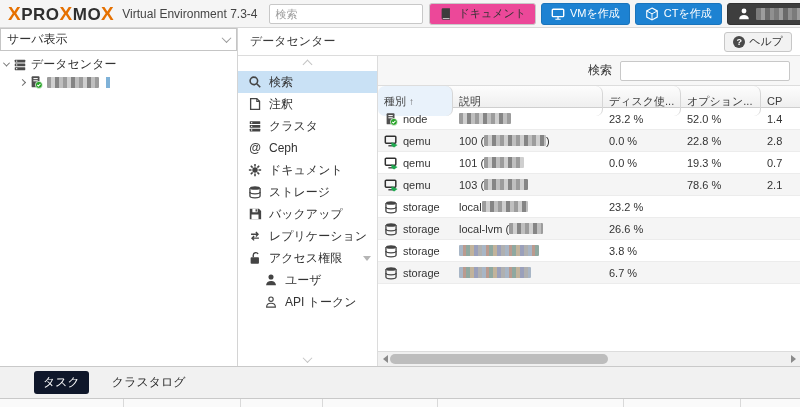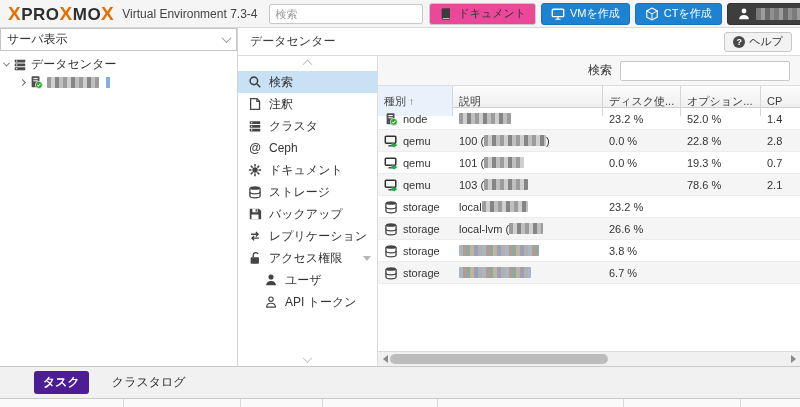--- a/index.html
+++ b/index.html
@@ -79,21 +79,21 @@
   
   .grid-area { flex:1 1 auto; display:flex; flex-direction:column; min-width:0; position:relative;
     overflow:hidden; }
   .grid-toolbar { height:30px; flex:0 0 30px; background:#f7f7f7; border-bottom:1px solid #ddd;
     display:flex; align-items:center; justify-content:flex-end; gap:8px; padding:0 10px; }
   .grid-toolbar input { width:170px; height:20px; border:1px solid #c8c8c8; border-radius:2px;
     padding:0 5px; font-size:11px; }
   .thead, .trow { display:grid; grid-template-columns:75px 150px 78px 80px 120px; }
   .thead { height:22px; background:linear-gradient(#fdfdfd,#efefef); border-bottom:1px solid #cfcfcf; }
   .th { display:flex; align-items:center; padding:15px 6px; font-size:11px; color:#3c3c3c;
-    border-right:1px solid #d6d6d6; white-space:nowrap; overflow:hidden; cursor:pointer; }
+    border-right:1px solid #d6d6d6; white-space:nowrap; overflow:hidden; cursor:pointer;border-radius:7px; }
   .th.sorted { background:#e9f2fb; }
   .sort-arrow { margin-left:3px; color:#666; font-size:10px; }
   .trow { height:22px; border-bottom:1px solid #ececec; cursor:pointer; }
   .trow.alt { background:#f5f5f5; }
   .td { display:flex; align-items:center; padding:0 6px; font-size:11px; white-space:nowrap;
     overflow:hidden; gap:5px; }
   .grid-fill { flex:1 1 auto; }
 
   
   .hscroll { height:15px; flex:0 0 15px; background:#f0f0f0; border-top:1px solid #dcdcdc;
@@ -105,21 +105,21 @@
     border-right:5px solid #8a8a8a; }
   .tri-r { width:0; height:0; border-top:4px solid transparent; border-bottom:4px solid transparent;
     border-left:5px solid #8a8a8a; }
   .hs-thumb { position:absolute; top:2px; left:12px; width:218px; height:10px; background:#bdbdbd;
     border-radius:5px; cursor:grab; }
 
   
   .statusbar { height:32px; flex:0 0 32px; background:#f1f1f1; border-top:1px solid #c9c9c9;
     display:flex; align-items:center; gap:14px; padding-left:34px; }
   .stab { font-size:12px; cursor:pointer; padding:3px 9px; border-radius:3px; color:#2b2b2b; }
-  .stab.sel { background:#4c1d95; color:#fff;font-weight:bold; }
+  .stab.sel { background:#0f172a; color:#fff; }
   .task-sliver { height:9px; flex:0 0 9px; background:#fafafa; border-top:1px solid #c9c9c9;
     position:relative; }
   .task-sliver i { position:absolute; top:0; bottom:0; width:1px; background:#d9d9d9; }
 </style>
 </head>
 <body>
 
 <div id="app">
 
   <div class="topbar">

